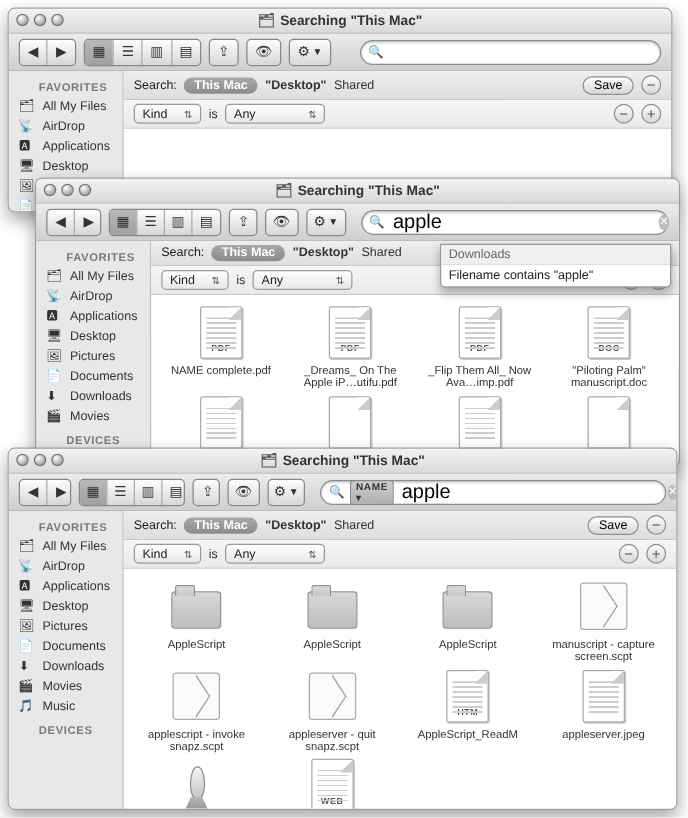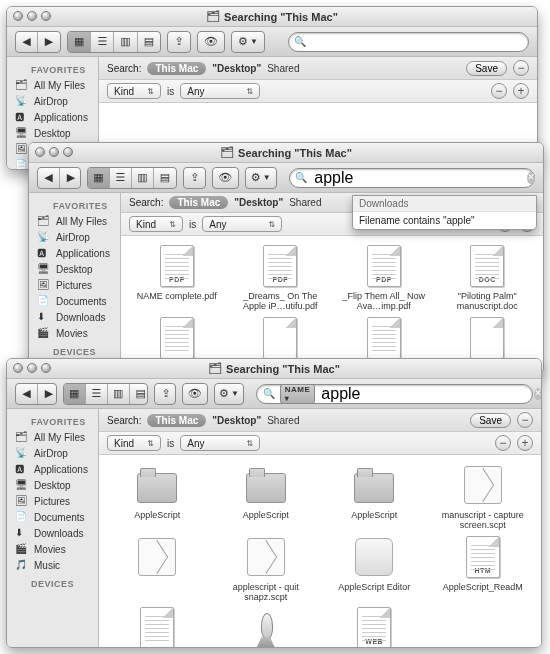--- a/index.html
+++ b/index.html
@@ -599,32 +599,27 @@
           <div class="file">
             <div class="ficon">
               <div class="script"></div>
             </div>
             <div class="flabel">manuscript - capture screen.scpt</div>
           </div>
           <div class="file">
             <div class="ficon">
               <div class="script"></div>
             </div>
+            <div class="flabel">applescript - invoke snapz.scpt</div>
           </div>
           <div class="file">
             <div class="ficon">
               <div class="script"></div>
             </div>
-            <div class="flabel">applescript - quit snapz.scpt</div>
-          </div>
-          <div class="file">
-            <div class="ficon">
-              <div class="app"></div>
-            </div>
-            <div class="flabel">AppleScript Editor</div>
+            <div class="flabel">appleserver - quit snapz.scpt</div>
           </div>
           <div class="file">
             <div class="ficon">
               <div class="pg lines">
                 <span class="tag">HTM</span>
               </div>
             </div>
             <div class="flabel">AppleScript_ReadM</div>
           </div>
           <div class="file">

